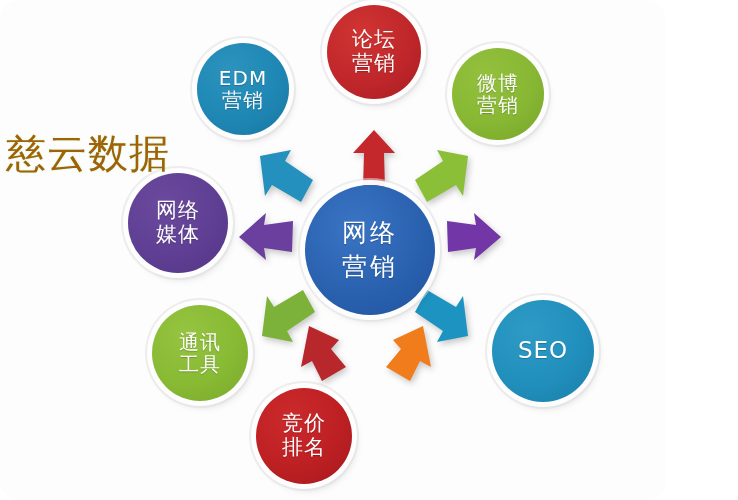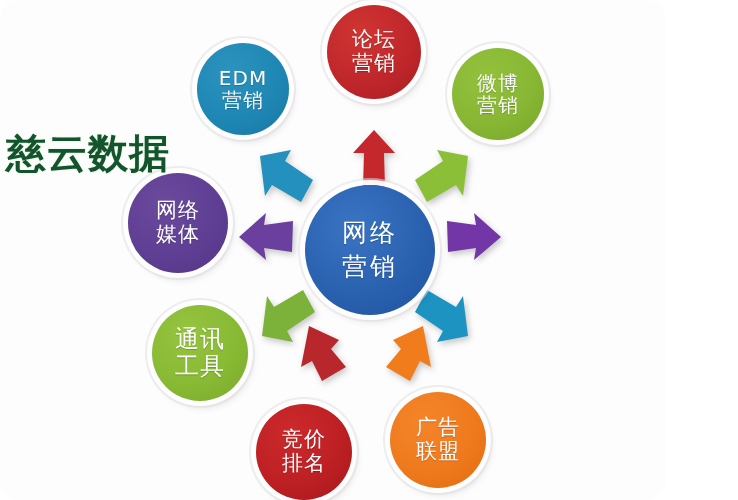--- a/index.html
+++ b/index.html
@@ -78,29 +78,29 @@
     font-size: 21px;
   }
   #n-sem {
     left: 512px; top: 174px; width: 104px; height: 104px;
     background: radial-gradient(circle at 36% 30%, #7d3fad 0%, #6e33a0 55%, #5f2a91 100%);
     font-size: 23px;
   }
   #n-im {
     left: 152px; top: 305px; width: 96px; height: 96px;
     background: radial-gradient(circle at 36% 30%, #96c440 0%, #88ba34 55%, #7aa82b 100%);
-    font-size: 24px;
+    font-size: 20px;
   }
   #n-seo {
     left: 492px; top: 300px; width: 102px; height: 102px;
     background: radial-gradient(circle at 36% 30%, #2e9bc6 0%, #218fbc 55%, #1a7da8 100%);
     font-size: 23px;
   }
   #n-ppc {
-    left: 256px; top: 404px; width: 96px; height: 96px;
+    left: 256px; top: 388px; width: 96px; height: 96px;
     background: radial-gradient(circle at 36% 30%, #cc2a2c 0%, #bd2023 55%, #a5181d 100%);
     font-size: 21px;
   }
   #n-ads {
     left: 390px; top: 392px; width: 96px; height: 96px;
     background: radial-gradient(circle at 36% 30%, #f4852a 0%, #ef7a1d 55%, #e06c12 100%);
     font-size: 21px;
   }
 
   
@@ -111,22 +111,22 @@
   }
   .arrow svg { display: block; overflow: visible; }
 
   
   #watermark {
     position: absolute;
     left: 6px;
     top: 126px;
     width: 160px;
     font-size: 40px;
-    font-weight: bold;
-    color: #14532d;
+    font-weight: normal;
+    color: #a16207;
     letter-spacing: 1px;
     white-space: nowrap;
     z-index: 9;
     text-shadow: 0 0 2px rgba(160,240,160,0.6);
   }
 </style>
 </head>
 <body>
 
 <div id="stage">
@@ -204,30 +204,29 @@
     <span class="ln">网络</span>
     <span class="ln">媒体</span>
   </div>
 
 
   <div class="node" id="n-im">
     <span class="ln">通讯</span>
     <span class="ln">工具</span>
   </div>
 
+  <div class="node" id="n-seo">
+    <span class="ln">SEO</span>
+  </div>
 
   <div class="node" id="n-ppc">
     <span class="ln">竞价</span>
     <span class="ln">排名</span>
   </div>
 
-  <div class="node" id="n-ads">
-    <span class="ln">广告</span>
-    <span class="ln">联盟</span>
-  </div>
 
   <div class="node" id="hub">
     <span class="ln">网络</span>
     <span class="ln">营销</span>
   </div>
 
   <div id="watermark">慈云数据</div>
 
 </div>
 

